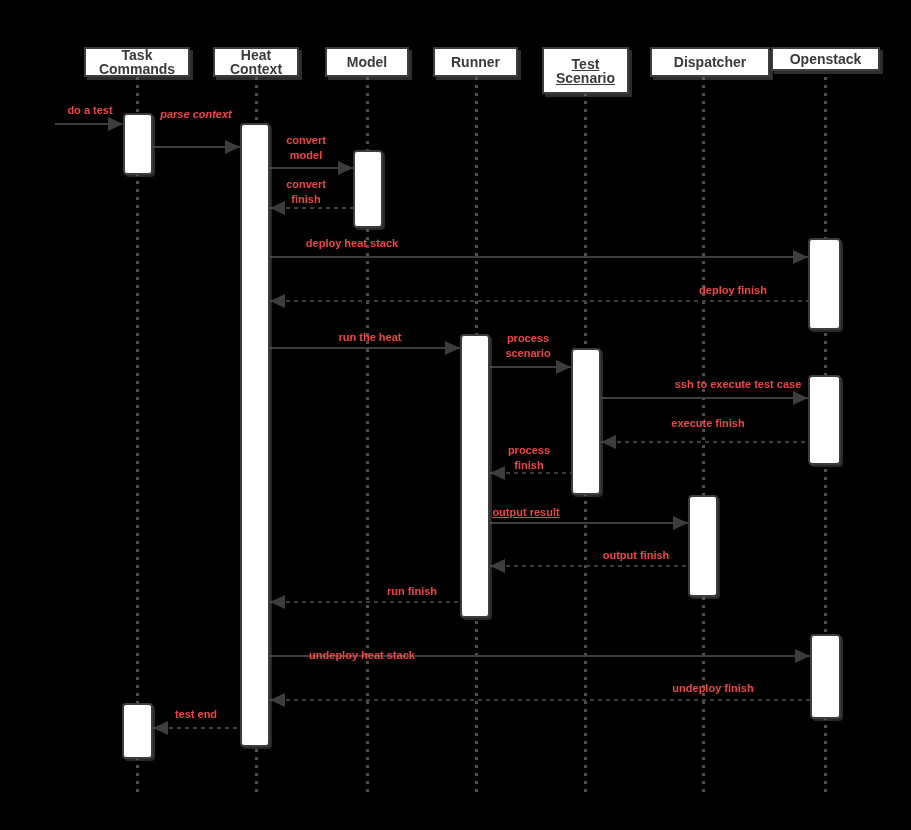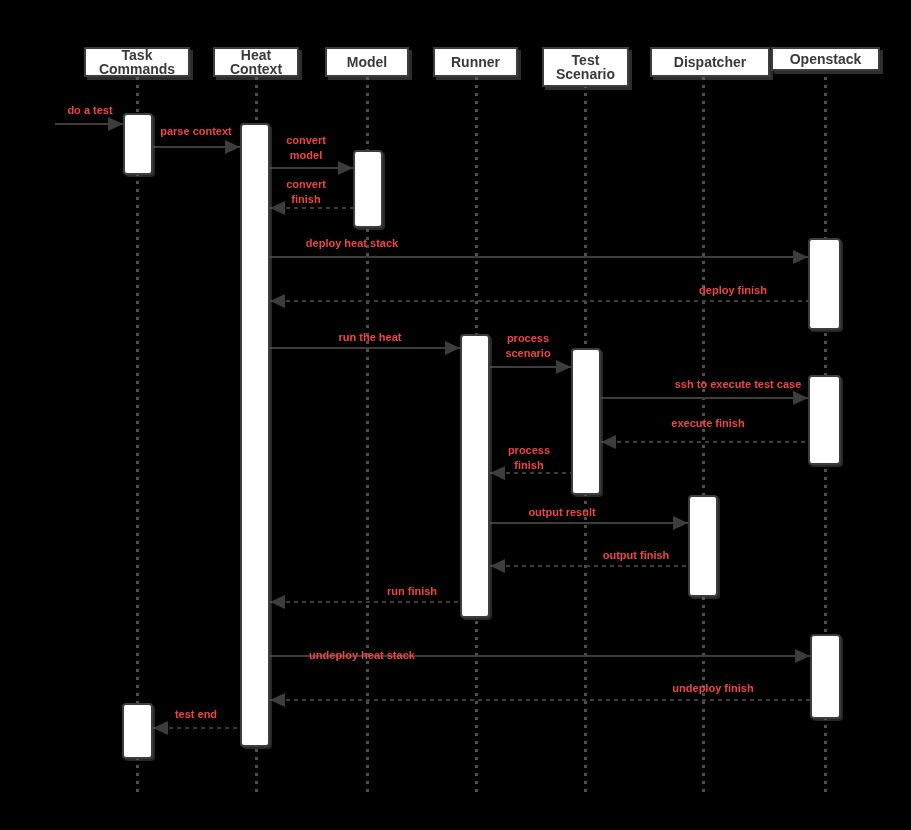--- a/index.html
+++ b/index.html
@@ -50,21 +50,21 @@
       <div class="lifeline" style="left: 702px; top: 77px; height: 720px;"></div>
       <div class="lifeline" style="left: 824px; top: 77px; height: 720px;"></div>
     </div>
   <div id="participants">
       <div class="pbox" style="left: 84px; top: 47px; width: 106px; height: 30px;">Task
 Commands</div>
       <div class="pbox" style="left: 213px; top: 47px; width: 86px; height: 30px;">Heat
 Context</div>
       <div class="pbox" style="left: 325px; top: 47px; width: 84px; height: 30px;">Model</div>
       <div class="pbox" style="left: 433px; top: 47px; width: 85px; height: 30px;">Runner</div>
-      <div class="pbox" style="left: 542px; top: 47px; width: 87px; height: 40px;">Test
+      <div class="pbox" style="left: 542px; top: 47px; width: 87px; height: 47px; text-decoration: underline;">Test
 Scenario</div>
       <div class="pbox" style="left: 650px; top: 47px; width: 120px; height: 30px;">Dispatcher</div>
       <div class="pbox" style="left: 771px; top: 47px; width: 109px; height: 24px;">Openstack</div>
     </div>
   <div id="activations">
       <div class="act" style="left: 123px; top: 113px; width: 30px; height: 62px;"></div>
       <div class="act" style="left: 240px; top: 123px; width: 30px; height: 624px;"></div>
       <div class="act" style="left: 353px; top: 150px; width: 30px; height: 78px;"></div>
       <div class="act" style="left: 808px; top: 238px; width: 33px; height: 92px;"></div>
       <div class="act" style="left: 460px; top: 334px; width: 30px; height: 284px;"></div>
@@ -73,21 +73,21 @@
       <div class="act" style="left: 688px; top: 495px; width: 30px; height: 102px;"></div>
       <div class="act" style="left: 810px; top: 634px; width: 31px; height: 85px;"></div>
       <div class="act" style="left: 122px; top: 703px; width: 31px; height: 56px;"></div>
     </div>
   <div id="messages">
       <div class="msg-line solid" style="left: 55px; top: 123px; width: 68px;"></div>
       <div class="msg-head right" style="top: 117px; left: 108px;"></div>
       <div class="msg-label" style="left: 90px; top: 103px;">do a test</div>
       <div class="msg-line solid" style="left: 153px; top: 146px; width: 87px;"></div>
       <div class="msg-head right" style="top: 140px; left: 225px;"></div>
-      <div class="msg-label" style="left: 196px; top: 124px;">parse context</div>
+      <div class="msg-label" style="left: 196px; top: 107px; font-style: italic;">parse context</div>
       <div class="msg-line solid" style="left: 270px; top: 167px; width: 83px;"></div>
       <div class="msg-head right" style="top: 161px; left: 338px;"></div>
       <div class="msg-label" style="left: 306px; top: 133px;">convert
 model</div>
       <div class="msg-line dashed" style="left: 270px; top: 207px; width: 83px;"></div>
       <div class="msg-head left" style="top: 201px; left: 270px;"></div>
       <div class="msg-label" style="left: 306px; top: 177px;">convert
 finish</div>
       <div class="msg-line solid" style="left: 270px; top: 256px; width: 538px;"></div>
       <div class="msg-head right" style="top: 250px; left: 793px;"></div>
@@ -107,21 +107,21 @@
       <div class="msg-label" style="left: 738px; top: 377px;">ssh to execute test case</div>
       <div class="msg-line dashed" style="left: 601px; top: 441px; width: 207px;"></div>
       <div class="msg-head left" style="top: 435px; left: 601px;"></div>
       <div class="msg-label" style="left: 708px; top: 416px;">execute finish</div>
       <div class="msg-line dashed" style="left: 490px; top: 472px; width: 81px;"></div>
       <div class="msg-head left" style="top: 466px; left: 490px;"></div>
       <div class="msg-label" style="left: 529px; top: 443px;">process
 finish</div>
       <div class="msg-line solid" style="left: 490px; top: 522px; width: 198px;"></div>
       <div class="msg-head right" style="top: 516px; left: 673px;"></div>
-      <div class="msg-label" style="left: 562px; top: 505px;">output result</div>
+      <div class="msg-label" style="left: 526px; top: 505px; text-decoration: underline;">output result</div>
       <div class="msg-line dashed" style="left: 490px; top: 565px; width: 198px;"></div>
       <div class="msg-head left" style="top: 559px; left: 490px;"></div>
       <div class="msg-label" style="left: 636px; top: 548px;">output finish</div>
       <div class="msg-line dashed" style="left: 270px; top: 601px; width: 190px;"></div>
       <div class="msg-head left" style="top: 595px; left: 270px;"></div>
       <div class="msg-label" style="left: 412px; top: 584px;">run finish</div>
       <div class="msg-line solid" style="left: 270px; top: 655px; width: 540px;"></div>
       <div class="msg-head right" style="top: 649px; left: 795px;"></div>
       <div class="msg-label" style="left: 362px; top: 648px;">undeploy heat stack</div>
       <div class="msg-line dashed" style="left: 270px; top: 699px; width: 540px;"></div>

